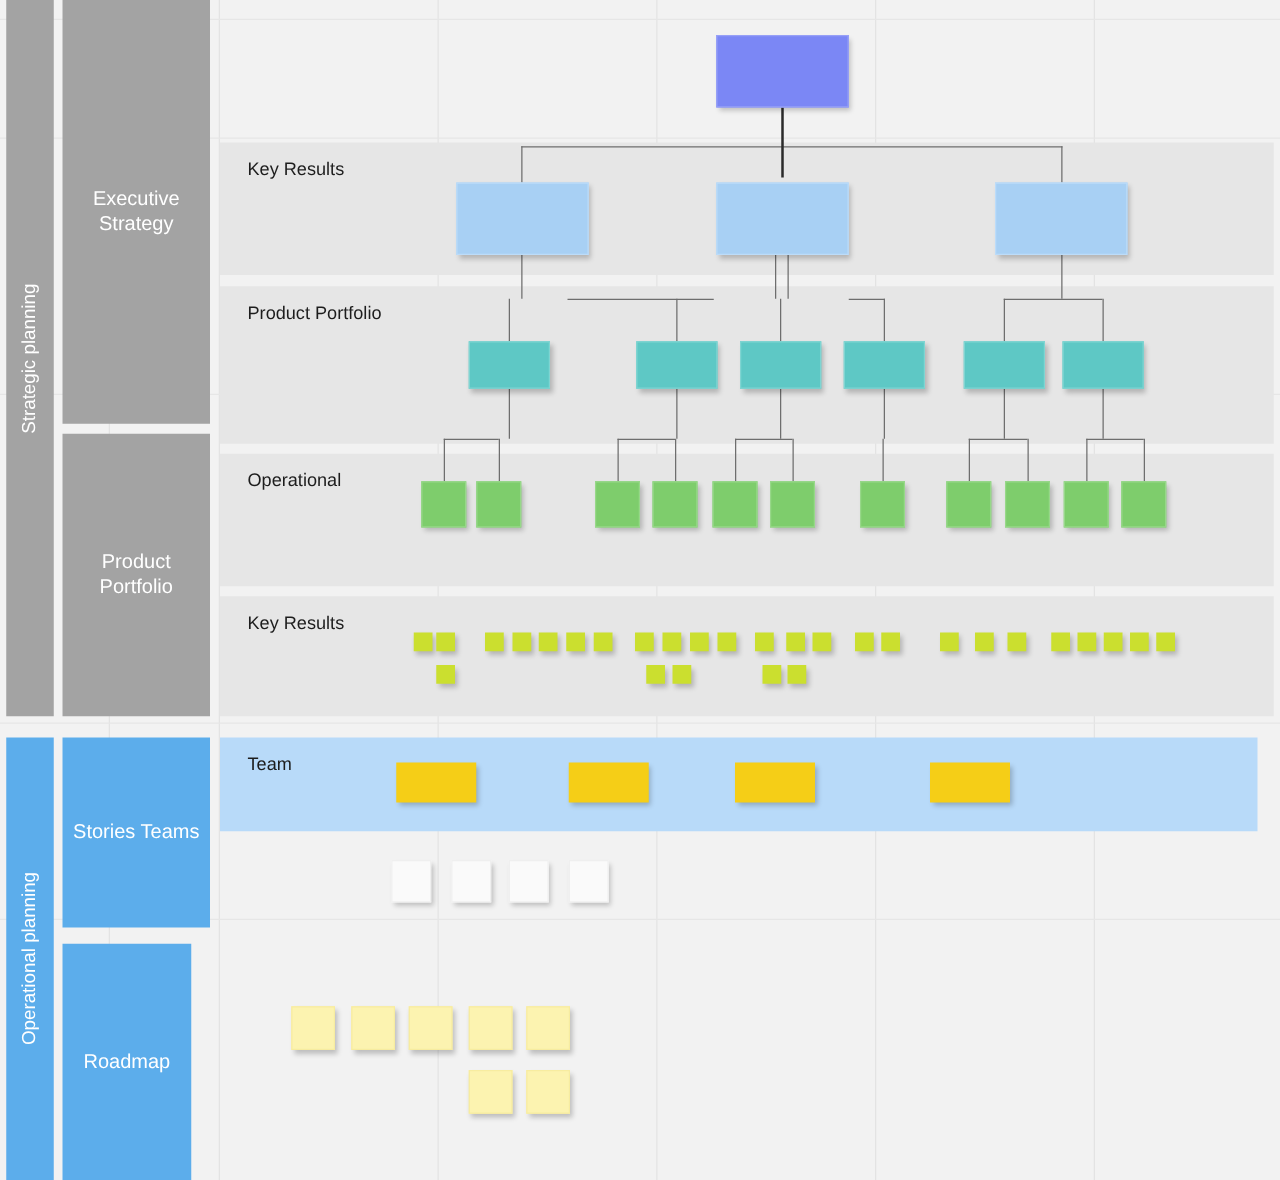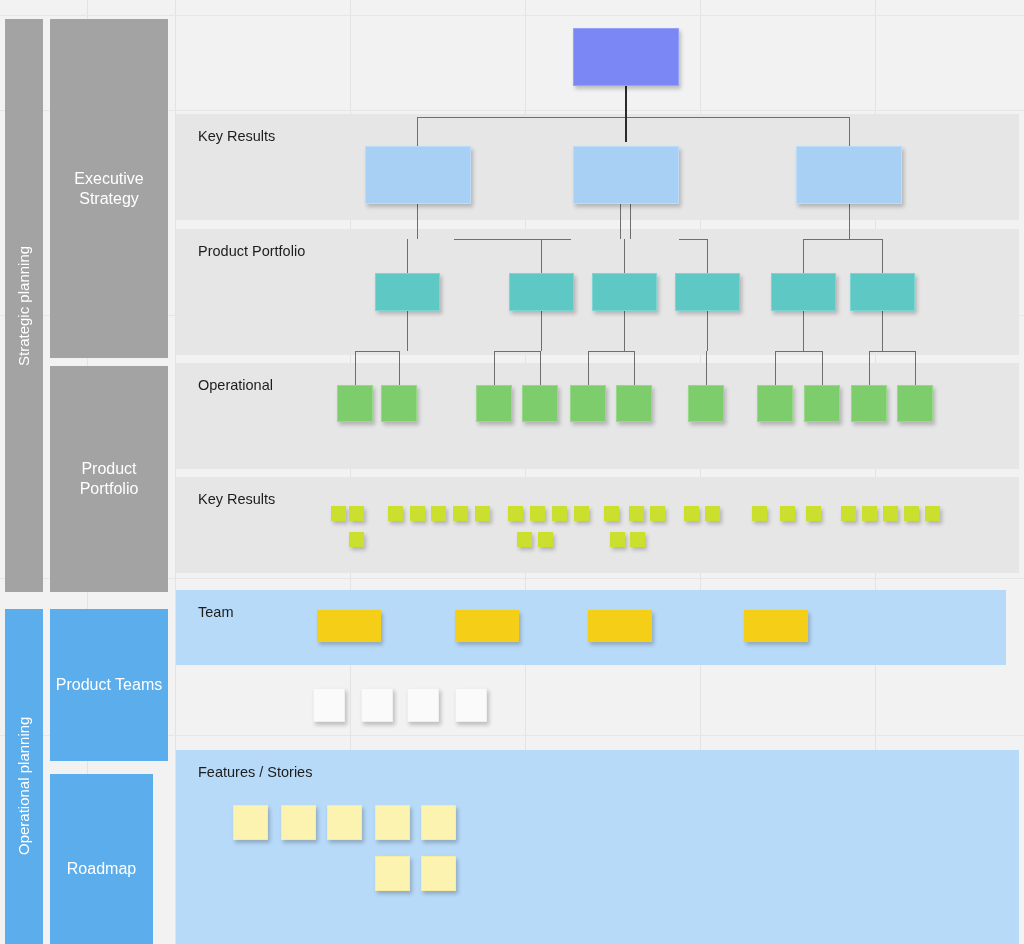--- a/index.html
+++ b/index.html
@@ -15,21 +15,20 @@
   .grid-v { position: absolute; top: 0; bottom: 0; width: 1px; background: #e3e3e3; }
   .grid-h { position: absolute; left: 0; right: 0; height: 1px; background: #e6e6e6; }
 
   
   .lane-outer, .lane-inner {
     position: absolute;
     display: flex; align-items: center; justify-content: center;
     color: #ffffff;
     text-align: center;
     line-height: 1.22;
-    margin-top: 19px;
   }
   .lane-outer { writing-mode: vertical-rl; transform: rotate(180deg); font-size: 15px; }
   .lane-inner { font-size: 16px; }
 
   
   .band { position: absolute; }
   .band-grey { background: #e6e6e6; }
   .band-blue { background: #b8daf9; }
   .band-label {
     position: absolute; left: 22px; top: 14px;
@@ -74,42 +73,39 @@
     <div class="lane-outer" style="left: 5px; top: 590px; width: 38px; height: 354px; background: rgb(92, 173, 235);">
       <span>Operational planning</span>
     </div>
     <div class="lane-inner" style="left: 50px; top: 0px; width: 118px; height: 339px; background: rgb(163, 163, 163);">
       <span>Executive Strategy</span>
     </div>
     <div class="lane-inner" style="left: 50px; top: 347px; width: 118px; height: 226px; background: rgb(163, 163, 163);">
       <span>Product Portfolio</span>
     </div>
     <div class="lane-inner" style="left: 50px; top: 590px; width: 118px; height: 152px; background: rgb(92, 173, 235);">
-      <span>Product Teams</span>
+      <span>Stories Teams</span>
     </div>
     <div class="lane-inner" style="left: 50px; top: 755px; width: 103px; height: 189px; background: rgb(92, 173, 235);">
       <span>Roadmap</span>
     </div>
     <div class="band band-grey" style="left: 176px; top: 114px; width: 843px; height: 106px;">
       <div class="band-label">Key Results</div>
     </div>
     <div class="band band-grey" style="left: 176px; top: 229px; width: 843px; height: 126px;">
       <div class="band-label">Product Portfolio</div>
     </div>
     <div class="band band-grey" style="left: 176px; top: 363px; width: 843px; height: 106px;">
       <div class="band-label">Operational</div>
     </div>
     <div class="band band-grey" style="left: 176px; top: 477px; width: 843px; height: 96px;">
       <div class="band-label">Key Results</div>
     </div>
     <div class="band band-blue" style="left: 176px; top: 590px; width: 830px; height: 75px;">
       <div class="band-label">Team</div>
-    </div>
-    <div class="band band-blue" style="left: 176px; top: 750px; width: 843px; height: 194px;">
-      <div class="band-label">Features / Stories</div>
     </div>
     <div class="ln ln-h" style="left: 417px; top: 117px; width: 433px;"></div>
     <div class="ln ln-h" style="left: 454px; top: 239px; width: 117px;"></div>
     <div class="ln ln-h" style="left: 679px; top: 239px; width: 29px;"></div>
     <div class="ln ln-h" style="left: 803px; top: 239px; width: 79px;"></div>
     <div class="ln ln-h" style="left: 355px; top: 351px; width: 44px;"></div>
     <div class="ln ln-h" style="left: 494px; top: 351px; width: 46px;"></div>
     <div class="ln ln-h" style="left: 588px; top: 351px; width: 46px;"></div>
     <div class="ln ln-h" style="left: 775px; top: 351px; width: 47px;"></div>
     <div class="ln ln-h" style="left: 869px; top: 351px; width: 46px;"></div>

